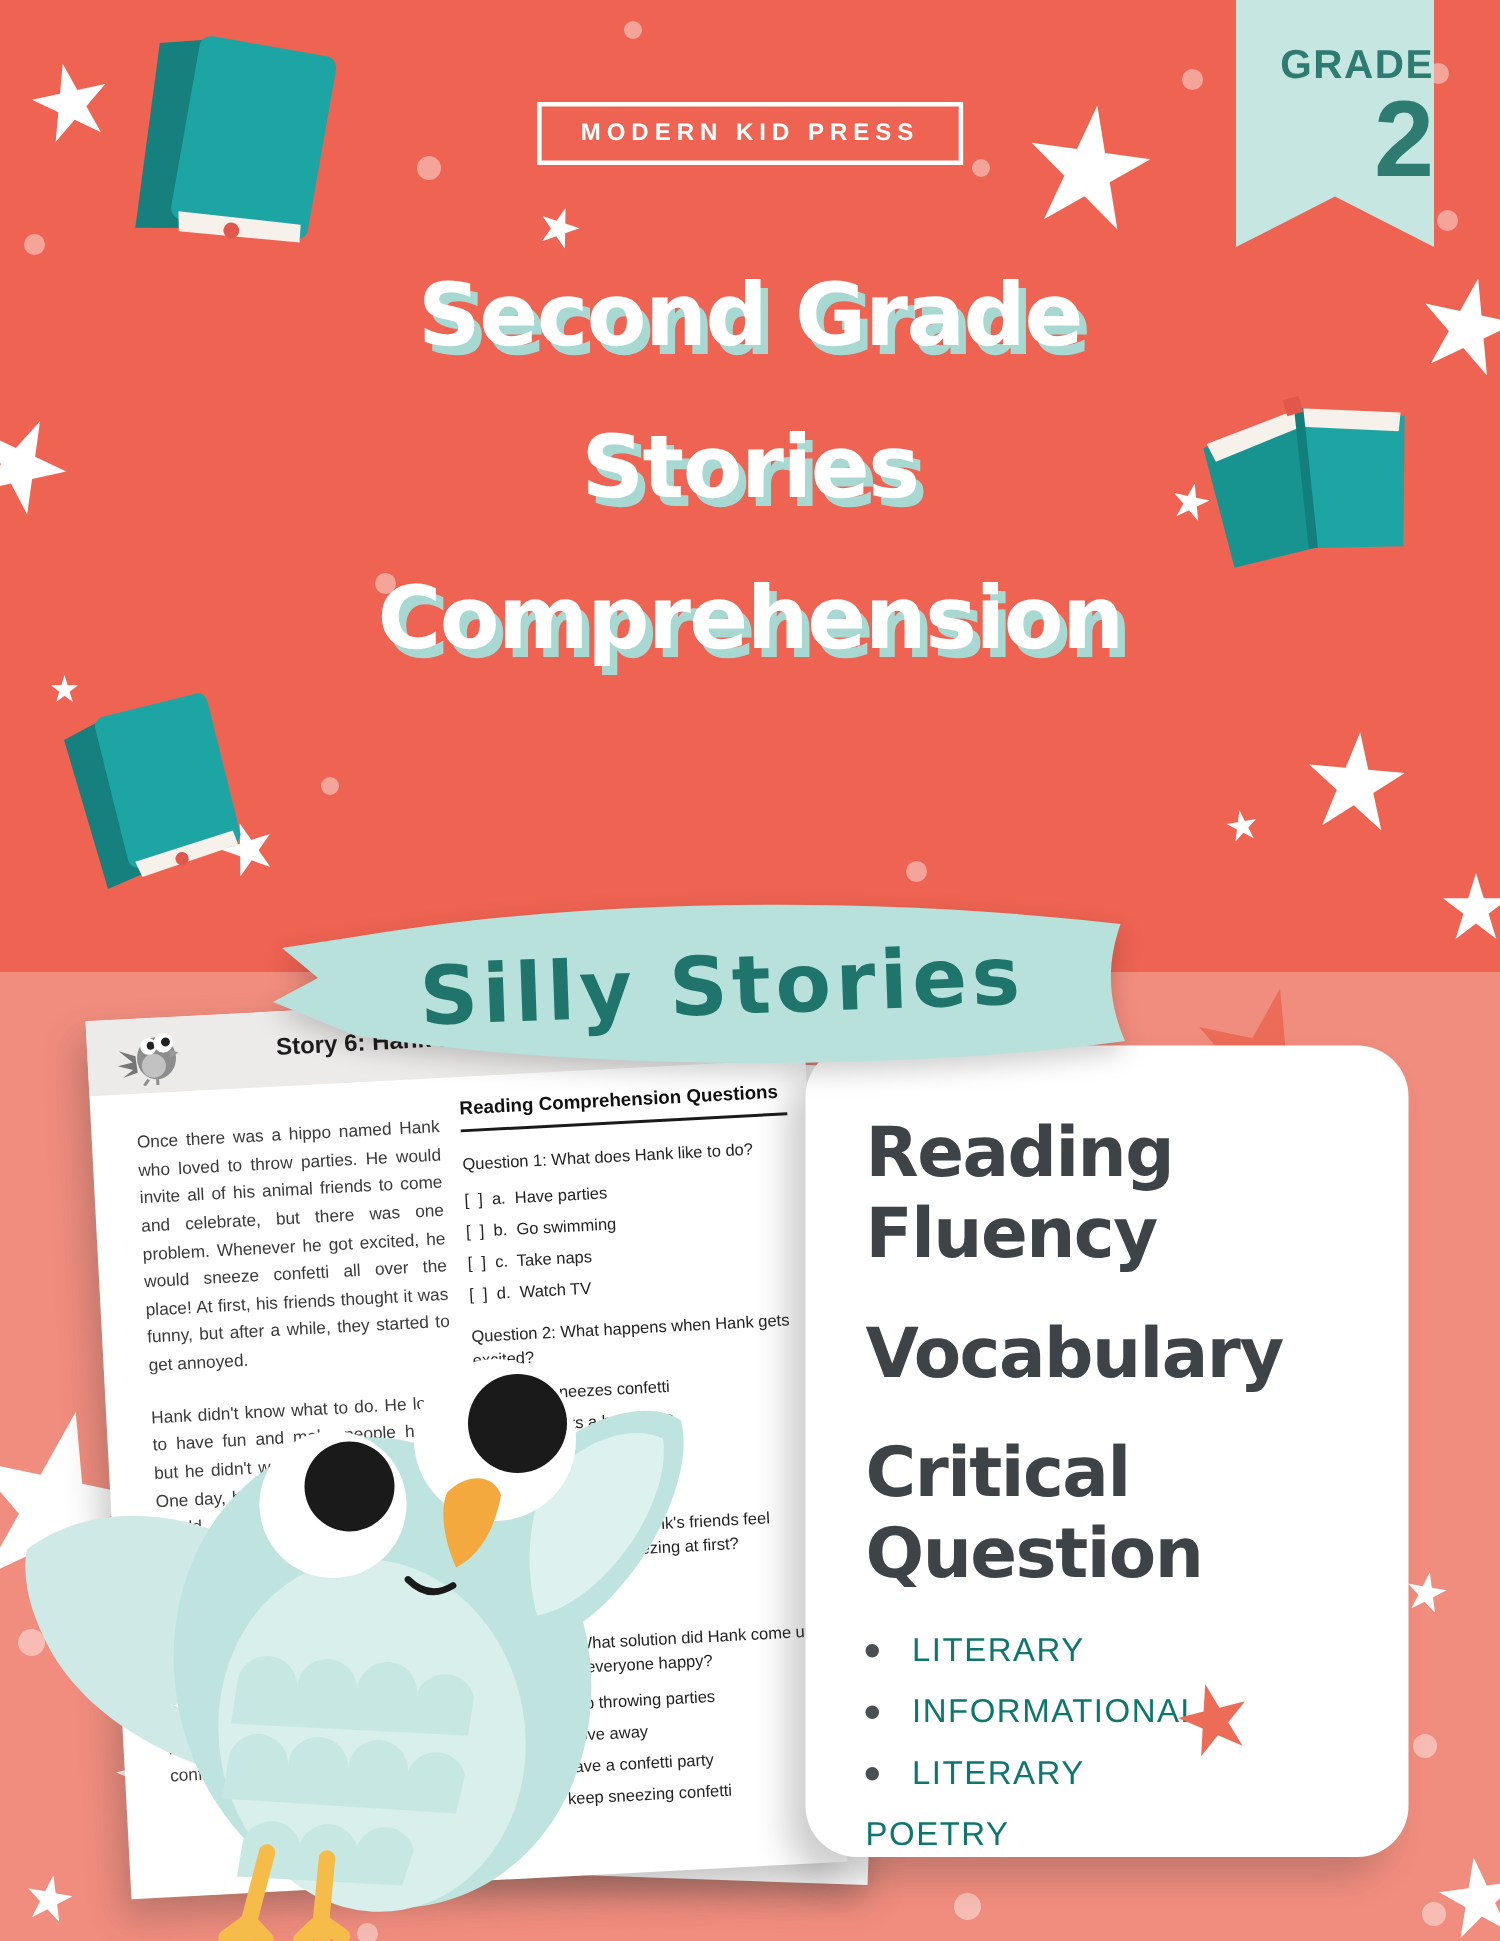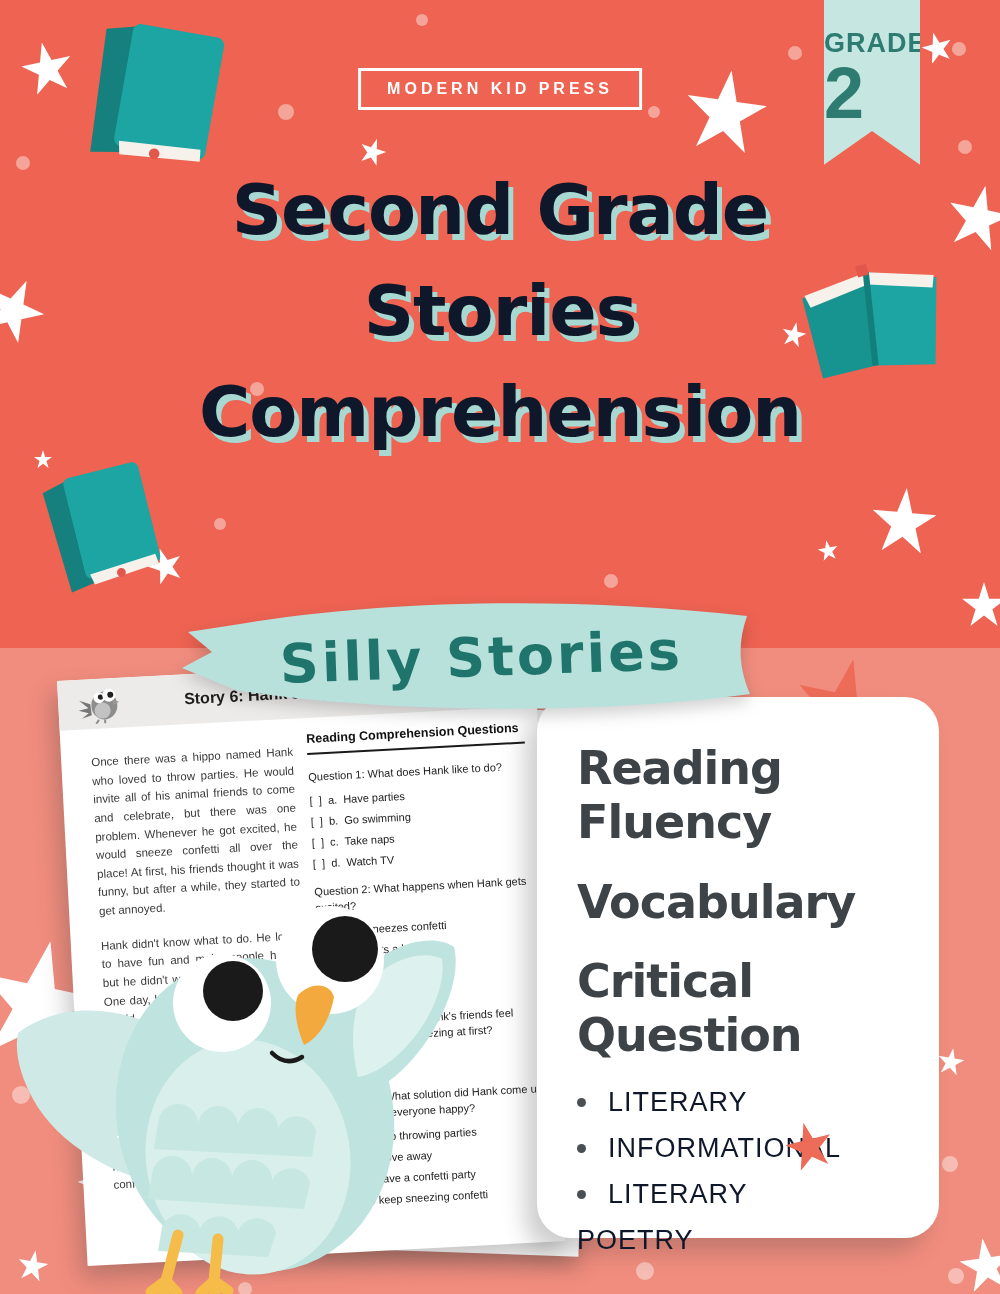--- a/index.html
+++ b/index.html
@@ -12,29 +12,29 @@
   .star{position:absolute;background:#fff;z-index:1;
     clip-path:polygon(50% 0%,61.8% 38.2%,100% 38.2%,69.1% 61.8%,80.9% 100%,50% 76.4%,19.1% 100%,30.9% 61.8%,0% 38.2%,38.2% 38.2%);}
   .star.coral{background:#ED6C58;}
   .dot{position:absolute;border-radius:50%;background:rgba(255,255,255,.42);z-index:1;}
   .deco{position:absolute;z-index:1;}
 
   .publisher{position:absolute;left:50%;transform:translateX(-50%);top:68px;z-index:2;
     border:3px solid #fff;color:#fff;font-weight:bold;font-size:16px;letter-spacing:4px;
     padding:9px 26px;white-space:nowrap;}
 
-  .grade-ribbon{position:absolute;left:824px;top:0;width:96px;height:168px;background:#C6E6E1;z-index:6;
-    clip-path:polygon(0 0,100% 0,100% 98%,50% 78%,0 98%);text-align:left;
+  .grade-ribbon{position:absolute;left:824px;top:0;width:132px;height:168px;background:#C6E6E1;z-index:6;
+    clip-path:polygon(0 0,100% 0,100% 98%,50% 78%,0 98%);text-align:right;
     filter:drop-shadow(0 4px 4px rgba(0,0,0,.12));}
   .grade-label{margin-top:28px;font-weight:bold;font-size:27px;letter-spacing:1px;color:#2E7B71;}
   .grade-number{font-weight:bold;font-size:72px;line-height:.95;color:#2E7B71;}
 
   .title{position:absolute;left:0;top:160px;width:1000px;text-align:center;z-index:2;}
   .title-line{font-family:"DejaVu Sans","Liberation Sans",sans-serif;font-weight:700;
-    font-size:70px;line-height:101px;color:#0f172a;letter-spacing:-1px;
+    font-size:58px;line-height:101px;color:#ffffff;letter-spacing:-1px;
     text-shadow:5px 6px 0 #A7D8D2;}
 
   
   .sheet-group{position:absolute;left:58px;top:650px;width:534px;height:644px;z-index:3;}
   .page{position:absolute;background:#fff;}
   .page.back{left:78px;top:54px;width:452px;height:545px;transform:rotate(2deg);
     box-shadow:0 10px 22px rgba(60,60,60,.35);}
   .page.front{left:14px;top:18px;width:478px;height:586px;transform:rotate(-3deg);
     box-shadow:-6px 12px 24px rgba(60,60,60,.3);overflow:hidden;}
   .sheet-header{height:50px;background:#ECEBEA;display:flex;align-items:center;padding-left:20px;}
@@ -50,21 +50,21 @@
 
   
   .features-card{position:absolute;left:537px;top:697px;width:402px;height:541px;background:#fff;
     border-radius:34px;z-index:4;box-shadow:-12px 14px 22px rgba(60,60,60,.25);
     padding:44px 34px 0 40px;box-sizing:border-box;}
   .feat-item{font-family:"DejaVu Sans","Liberation Sans",sans-serif;font-weight:700;
     font-size:46px;line-height:1.18;color:#3E4347;margin-bottom:25px;letter-spacing:-1px;}
   .bullets{margin-top:8px;}
   .bullet-row{display:flex;align-items:center;margin:15px 0;}
   .b-dot{width:9px;height:9px;border-radius:50%;background:#4a4f54;margin-right:22px;flex:0 0 auto;}
-  .b-label{font-size:27px;color:#0f172a;letter-spacing:1px;}
+  .b-label{font-size:22px;color:#0f766e;letter-spacing:1px;}
 
   .banner-svg{position:absolute;left:172px;top:596px;width:582px;height:128px;z-index:6;
     filter:drop-shadow(0 7px 8px rgba(0,0,0,.18));}
   .owl-svg{position:absolute;left:0;top:885px;width:470px;height:409px;z-index:7;}
   .z3{z-index:3;} .z5{z-index:5;}
 </style>
 </head>
 <body>
 
 <div class="cover">

